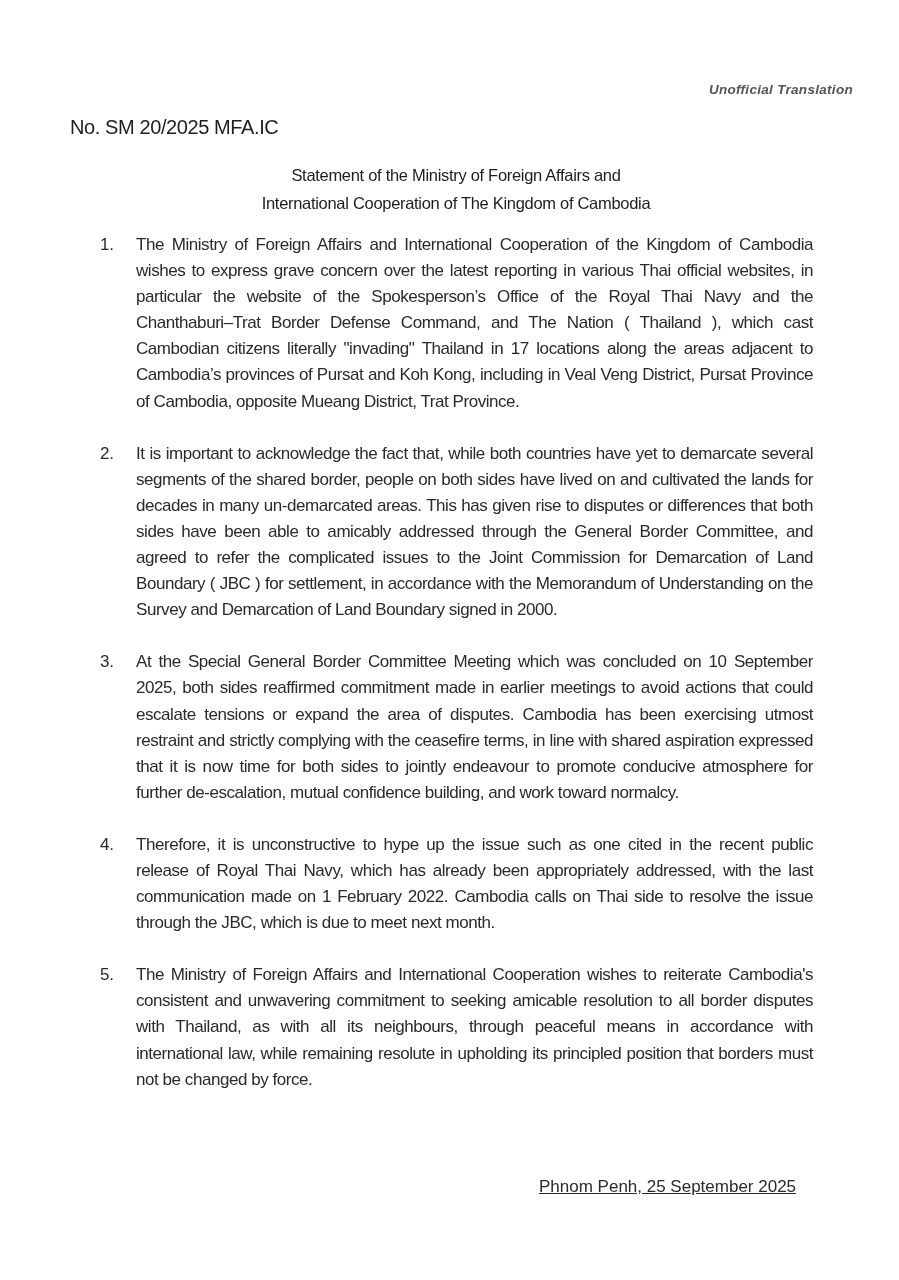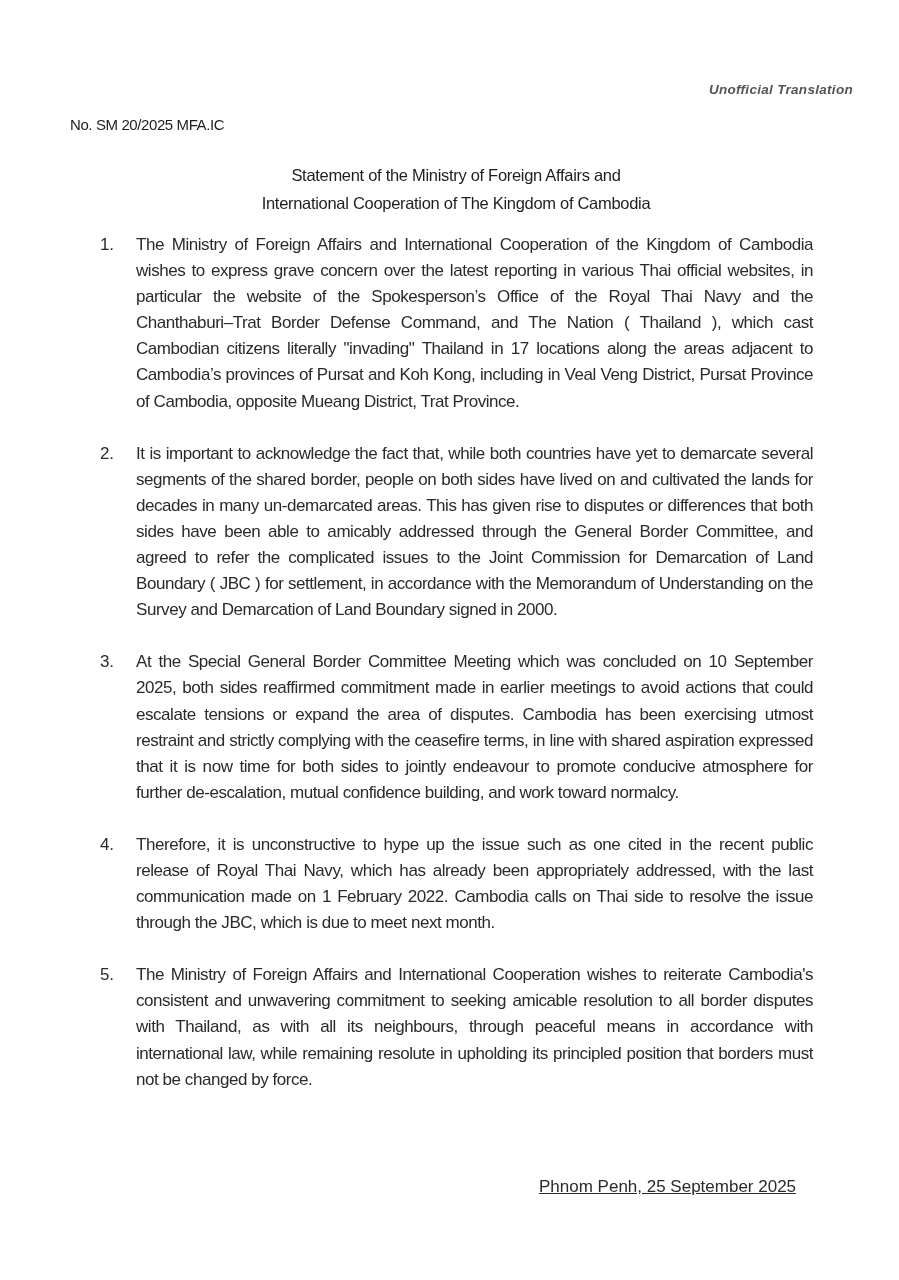--- a/index.html
+++ b/index.html
@@ -28,21 +28,21 @@
       font-size: 13.5px;
       font-style: italic;
       font-weight: bold;
       color: #555555;
       letter-spacing: 0.3px;
     }
     .ref-no {
       position: absolute;
       left: 70px;
       top: 116px;
-      font-size: 15px;
+      font-size: 20px;
       color: #1e1e1e;
       letter-spacing: -0.4px;
     }
     .title {
       position: absolute;
       left: 0;
       width: 912px;
       top: 161px;
       text-align: center;
       font-size: 16.5px;

